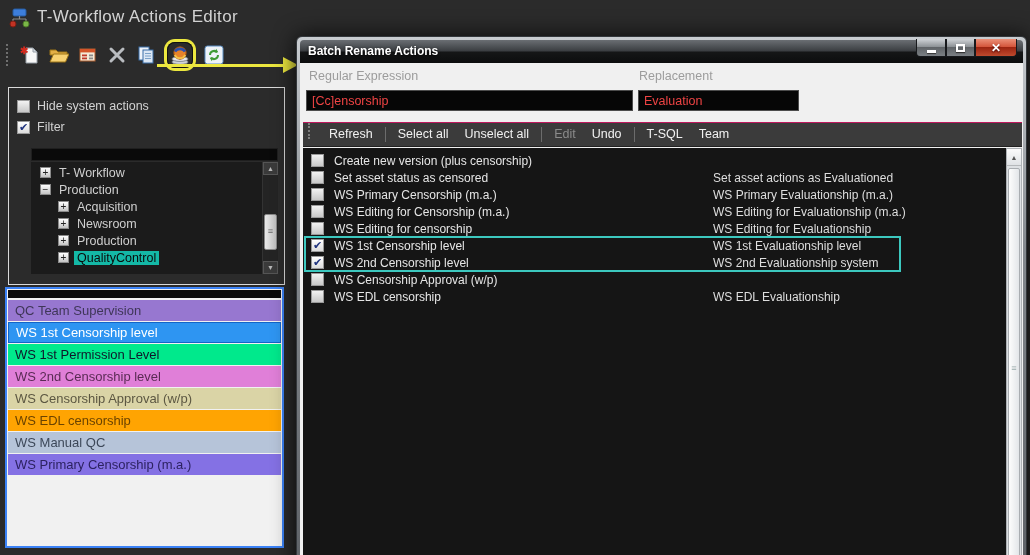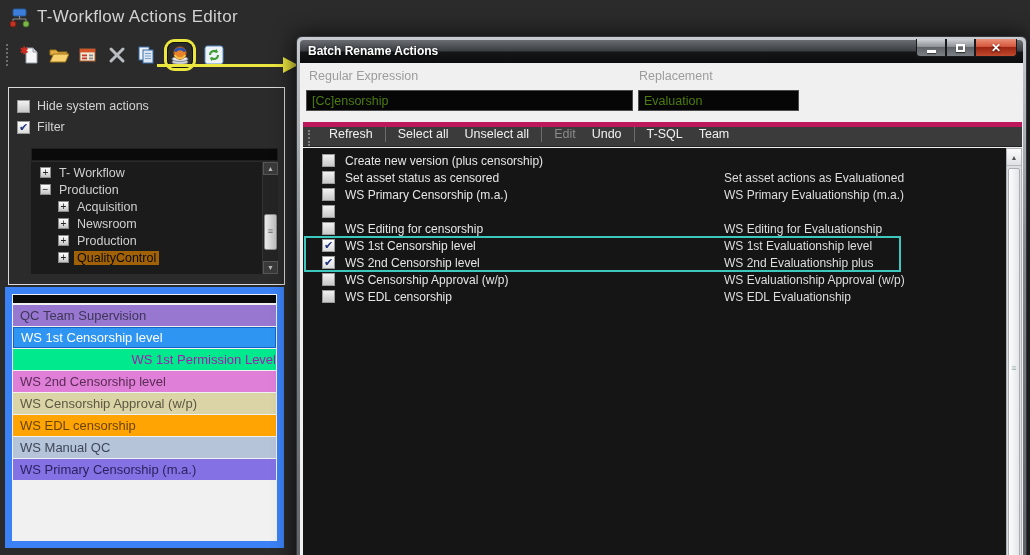--- a/index.html
+++ b/index.html
@@ -35,30 +35,30 @@
   .cblabel{margin-left:7px;font-size:12.5px;color:#d2d2d2;}
 
   #tree-filter-input{position:absolute;left:22px;top:60px;width:247px;height:13px;background:#0a0a0a;border:1px solid #1f1f1f;box-sizing:border-box;}
   #workflow-tree{position:absolute;left:22px;top:74px;width:247px;height:112px;background:#1b1b1b;overflow:hidden;}
   #tree-items{position:absolute;left:0;top:2px;right:16px;}
   .titem{height:17px;display:flex;align-items:center;font-size:12.5px;color:#cfcfcf;white-space:nowrap;}
   .expander{width:11px;height:11px;box-sizing:border-box;border:1px solid #8a8a8a;
             background:linear-gradient(#ffffff,#c4c4c4);color:#222;font-size:10px;line-height:8px;
             display:inline-flex;align-items:center;justify-content:center;margin-right:5px;flex:0 0 11px;}
   .tlabel{padding:0 3px;}
-  .titem.sel .tlabel{background:#a16207;color:#0a0a0a;}
+  .titem.sel .tlabel{background:#14b8a6;color:#0a0a0a;}
   #tree-scrollbar{position:absolute;right:0;top:0;width:15px;height:112px;background:#242424;border-left:1px solid #333;}
   .tsb-btn{position:absolute;left:0;width:15px;height:13px;background:#3a3a3a;color:#b8b8b8;
            font-size:7px;display:flex;align-items:center;justify-content:center;border:1px solid #555;box-sizing:border-box;}
   #tree-sb-up{top:0;}  #tree-sb-down{bottom:0;}
   #tree-sb-thumb{position:absolute;left:1px;top:52px;width:13px;height:36px;background:linear-gradient(90deg,#e9e9e9,#bfbfbf);
                  border:1px solid #888;box-sizing:border-box;border-radius:2px;color:#666;font-size:9px;line-height:32px;text-align:center;}
 
   
-  #actions-color-list{position:absolute;left:5px;top:287px;width:279px;height:261px;background:#f1f1f1;border:7px solid #3b82f6;box-sizing:border-box;}
+  #actions-color-list{position:absolute;left:5px;top:287px;width:279px;height:261px;background:#f1f1f1;border:2px solid #3b82f6;box-sizing:border-box;}
   #action-list-header{position:absolute;left:1px;top:1px;right:1px;height:8px;background:#0b0b0b;}
   #action-items{position:absolute;left:1px;top:11px;right:1px;}
   .aitem{height:21px;line-height:21px;font-size:13px;padding-left:7px;margin-bottom:1px;box-sizing:border-box;}
   .aitem.selected{border:1px solid #1464c8;line-height:19px;}
 
   
   #dialog{position:absolute;left:296px;top:36px;width:731px;height:540px;
           background:linear-gradient(180deg,#c8ccd0,#84898e 40%,#5d6166);
           border:1px solid #33373b;border-radius:6px 6px 0 0;box-sizing:border-box;
           box-shadow:0 0 22px rgba(0,0,0,.8);padding:3px;}
@@ -73,33 +73,33 @@
   #btn-max{width:29px;background:linear-gradient(#cfd3d7,#8e9397 45%,#606468 50%,#7b8084);}
   #btn-close{width:42px;border-radius:0 0 4px 0;background:linear-gradient(#eb9078,#d4563c 45%,#9c2511 50%,#bf4a2e);}
   .glyph-min{width:9px;height:3px;background:#fff;margin-top:7px;box-shadow:0 1px 1px #333;}
   .glyph-max{width:9px;height:8px;border:2px solid #fff;box-sizing:border-box;box-shadow:0 1px 1px #333;}
   .glyph-close{color:#fff;font-size:12px;font-weight:bold;text-shadow:0 1px 2px #400;line-height:12px;}
 
   #dialog-content{position:absolute;left:3px;right:3px;top:26px;bottom:0;background:#f0f0f0;overflow:hidden;}
   .field-label{position:absolute;top:6px;font-size:12.5px;color:#9c9c9c;}
   #regex-label{left:9px;} #replacement-label{left:339px;}
   .dinput{position:absolute;top:27px;height:21px;background:#060606;border:1px solid #4c4c4c;
-          color:#4d7c0f;font-size:12.5px;font-family:"Liberation Sans",sans-serif;padding:0 5px;box-sizing:border-box;}
+          color:#ef4444;font-size:12.5px;font-family:"Liberation Sans",sans-serif;padding:0 5px;box-sizing:border-box;}
   #regex-input{left:6px;width:327px;} #replacement-input{left:338px;width:161px;}
 
   #dialog-toolbar{position:absolute;left:3px;top:59px;width:719px;height:25px;background:#3b3b3b;
-                  border-top:5px solid #be185d;border-bottom:1px solid #222;box-sizing:border-box;
-                  display:flex;align-items:flex-end;}
+                  border-top:1px solid #be185d;border-bottom:1px solid #222;box-sizing:border-box;
+                  display:flex;align-items:flex-start;}
   .dgrip{width:3px;height:16px;border-left:2px dotted #7e7e7e;margin:0 8px 0 5px;}
   .dbtn{color:#f1f1f1;font-size:12.5px;padding:0 8px;line-height:23px;white-space:nowrap;}
   .dbtn.disabled{color:#8b8b8b;}
   .dsep{width:1px;height:15px;background:#6c6c6c;margin:0 4px;}
 
   #rename-list{position:absolute;left:3px;top:85px;width:703px;bottom:0;background:#151515;}
-  #rename-rows{position:absolute;left:0;top:5px;right:0;margin-left:11px;}
+  #rename-rows{position:absolute;left:0;top:5px;right:0;}
   .brow{position:relative;height:17px;}
   .brow .cb{position:absolute;left:8px;top:1px;}
   .bfrom,.bto{position:absolute;top:1px;font-size:12px;color:#e6e6e6;white-space:nowrap;}
   .bfrom{left:31px;} .bto{left:410px;color:#dedede;}
   #hlbox{position:absolute;left:1px;top:88px;width:597px;height:36px;border:2px solid #3cc8bf;box-sizing:border-box;pointer-events:none;}
 
   #dialog-scrollbar{position:absolute;left:706px;top:85px;width:16px;bottom:0;background:#dde0e3;border:1px solid #aeb2b6;box-sizing:border-box;}
   #dsb-up{position:absolute;left:0;top:0;width:14px;height:16px;background:linear-gradient(#fbfbfb,#dfe2e5);
           border-bottom:1px solid #b5b8bb;color:#555;font-size:7px;display:flex;align-items:center;justify-content:center;}
   #dsb-thumb{position:absolute;left:1px;top:19px;width:12px;bottom:6px;background:linear-gradient(90deg,#fdfdfd,#e3e6e9);
@@ -242,21 +242,21 @@
         <div id="tree-sb-down" class="tsb-btn">▼</div>
       </div>
     </div>
   </div>
 
   <div id="actions-color-list">
     <div id="action-list-header"></div>
     <div id="action-items">
         <div class="aitem" style="background: rgb(151, 119, 208); color: rgb(63, 54, 88);">QC Team Supervision</div>
         <div class="aitem selected" style="background: rgb(46, 149, 242); color: rgb(255, 255, 255);">WS 1st Censorship level</div>
-        <div class="aitem" style="background: rgb(0, 233, 140); color: #a21caf; text-align: right;">WS 1st Permission Level</div>
+        <div class="aitem" style="background: rgb(0, 233, 140); color: #0f172a;">WS 1st Permission Level</div>
         <div class="aitem" style="background: rgb(224, 127, 216); color: rgb(90, 43, 84);">WS 2nd Censorship level</div>
         <div class="aitem" style="background: rgb(218, 212, 166); color: rgb(92, 87, 66);">WS Censorship Approval (w/p)</div>
         <div class="aitem" style="background: rgb(255, 164, 2); color: rgb(107, 67, 0);">WS EDL censorship</div>
         <div class="aitem" style="background: rgb(182, 196, 217); color: rgb(61, 72, 89);">WS Manual QC</div>
         <div class="aitem" style="background: rgb(132, 113, 228); color: rgb(44, 34, 96);">WS Primary Censorship (m.a.)</div>
       </div>
   </div>
 
   <div id="dialog">
     <div id="dialog-titlebar">
@@ -306,40 +306,41 @@
               <span class="bfrom">Set asset status as censored</span>
               <span class="bto">Set asset actions as Evaluationed</span>
             </div>
             <div class="brow">
               <span class="cb"></span>
               <span class="bfrom">WS Primary Censorship (m.a.)</span>
               <span class="bto">WS Primary Evaluationship (m.a.)</span>
             </div>
             <div class="brow">
               <span class="cb"></span>
+              <span class="bfrom">WS Editing for Censorship (m.a.)</span>
+              <span class="bto">WS Editing for Evaluationship (m.a.)</span>
             </div>
             <div class="brow">
               <span class="cb"></span>
               <span class="bfrom">WS Editing for censorship</span>
               <span class="bto">WS Editing for Evaluationship</span>
             </div>
             <div class="brow">
               <span class="cb checked">✔</span>
               <span class="bfrom">WS 1st Censorship level</span>
               <span class="bto">WS 1st Evaluationship level</span>
             </div>
             <div class="brow">
               <span class="cb checked">✔</span>
               <span class="bfrom">WS 2nd Censorship level</span>
-              <span class="bto">WS 2nd Evaluationship plus</span>
+              <span class="bto">WS 2nd Evaluationship system</span>
             </div>
             <div class="brow">
               <span class="cb"></span>
               <span class="bfrom">WS Censorship Approval (w/p)</span>
-              <span class="bto">WS Evaluationship Approval (w/p)</span>
             </div>
             <div class="brow">
               <span class="cb"></span>
               <span class="bfrom">WS EDL censorship</span>
               <span class="bto">WS EDL Evaluationship</span>
             </div>
           </div>
         <div id="hlbox" style="border-color: rgb(60, 200, 191);"></div>
       </div>
 

